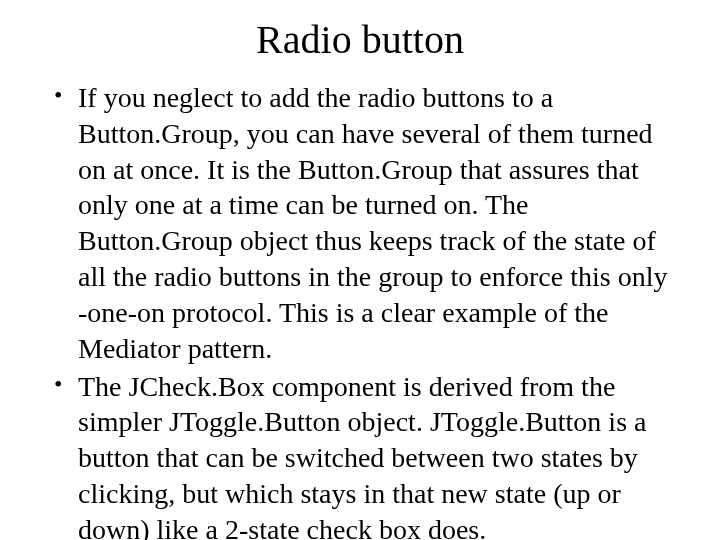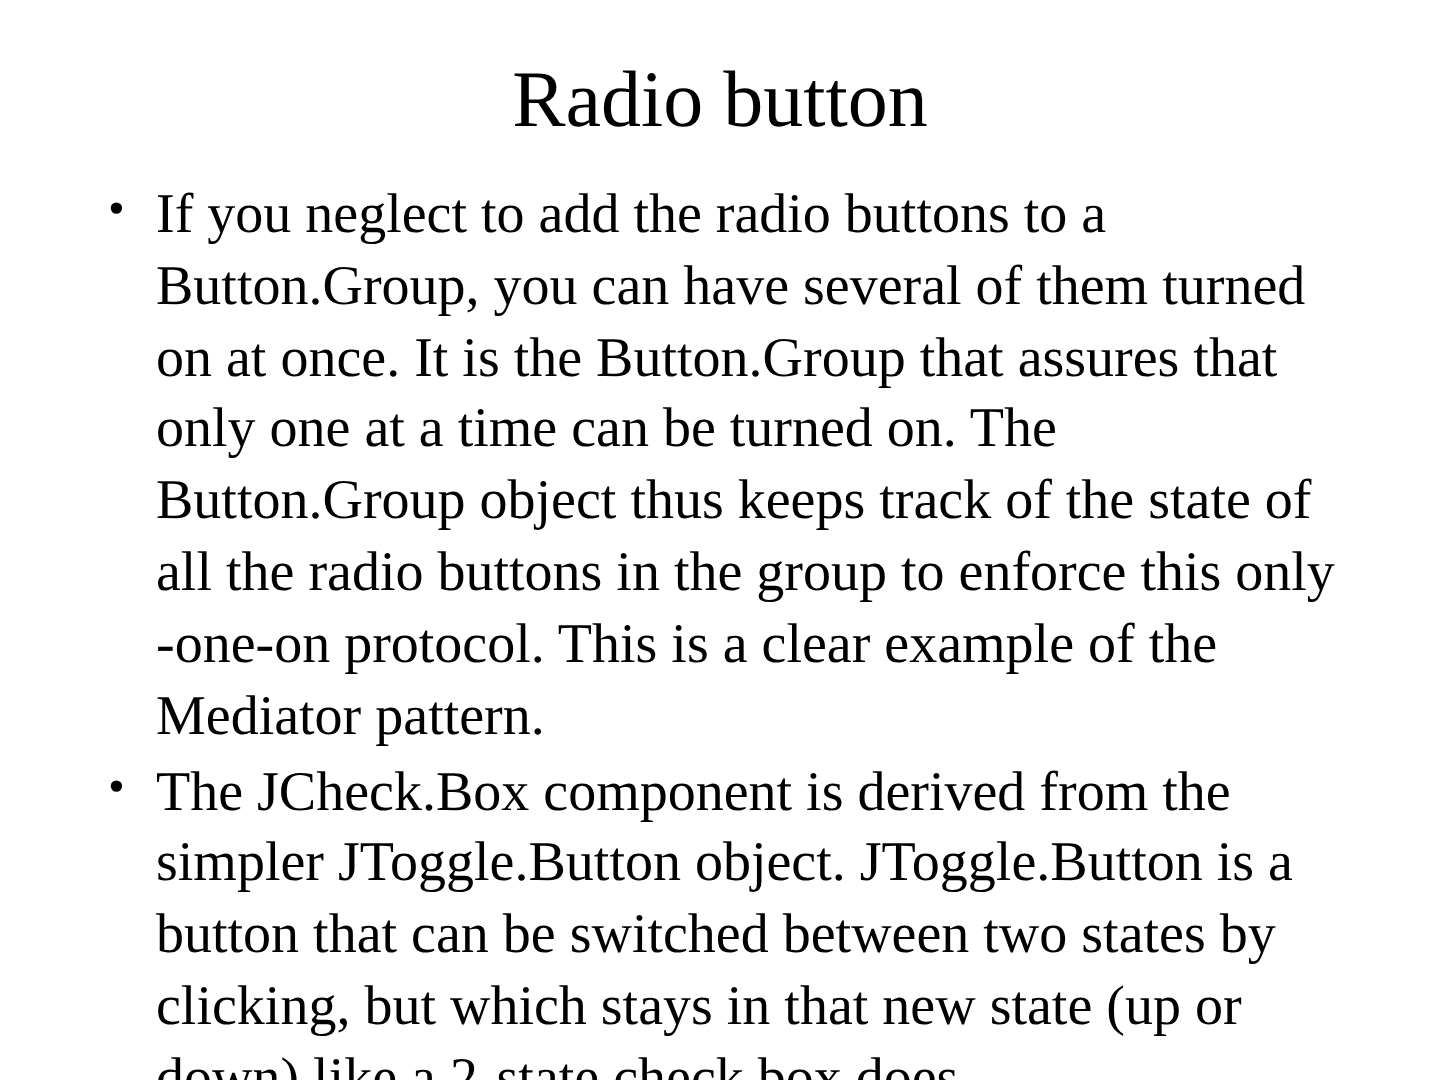--- a/index.html
+++ b/index.html
@@ -8,21 +8,21 @@
     width: 720px;
     height: 540px;
     background: #ffffff;
     font-family: "Times New Roman", Times, serif;
     color: #000000;
   }
   .slide {
     box-sizing: border-box;
     width: 720px;
     height: 540px;
-    padding: 28px 40px 20px 40px;
+    padding: 18px 40px 20px 40px;
   }
   .title {
     text-align: center;
     font-size: 40px;
     font-weight: normal;
     margin: 0 0 18px 0;
     line-height: 1.1;
   }
   ul.body {
     margin: 0;

